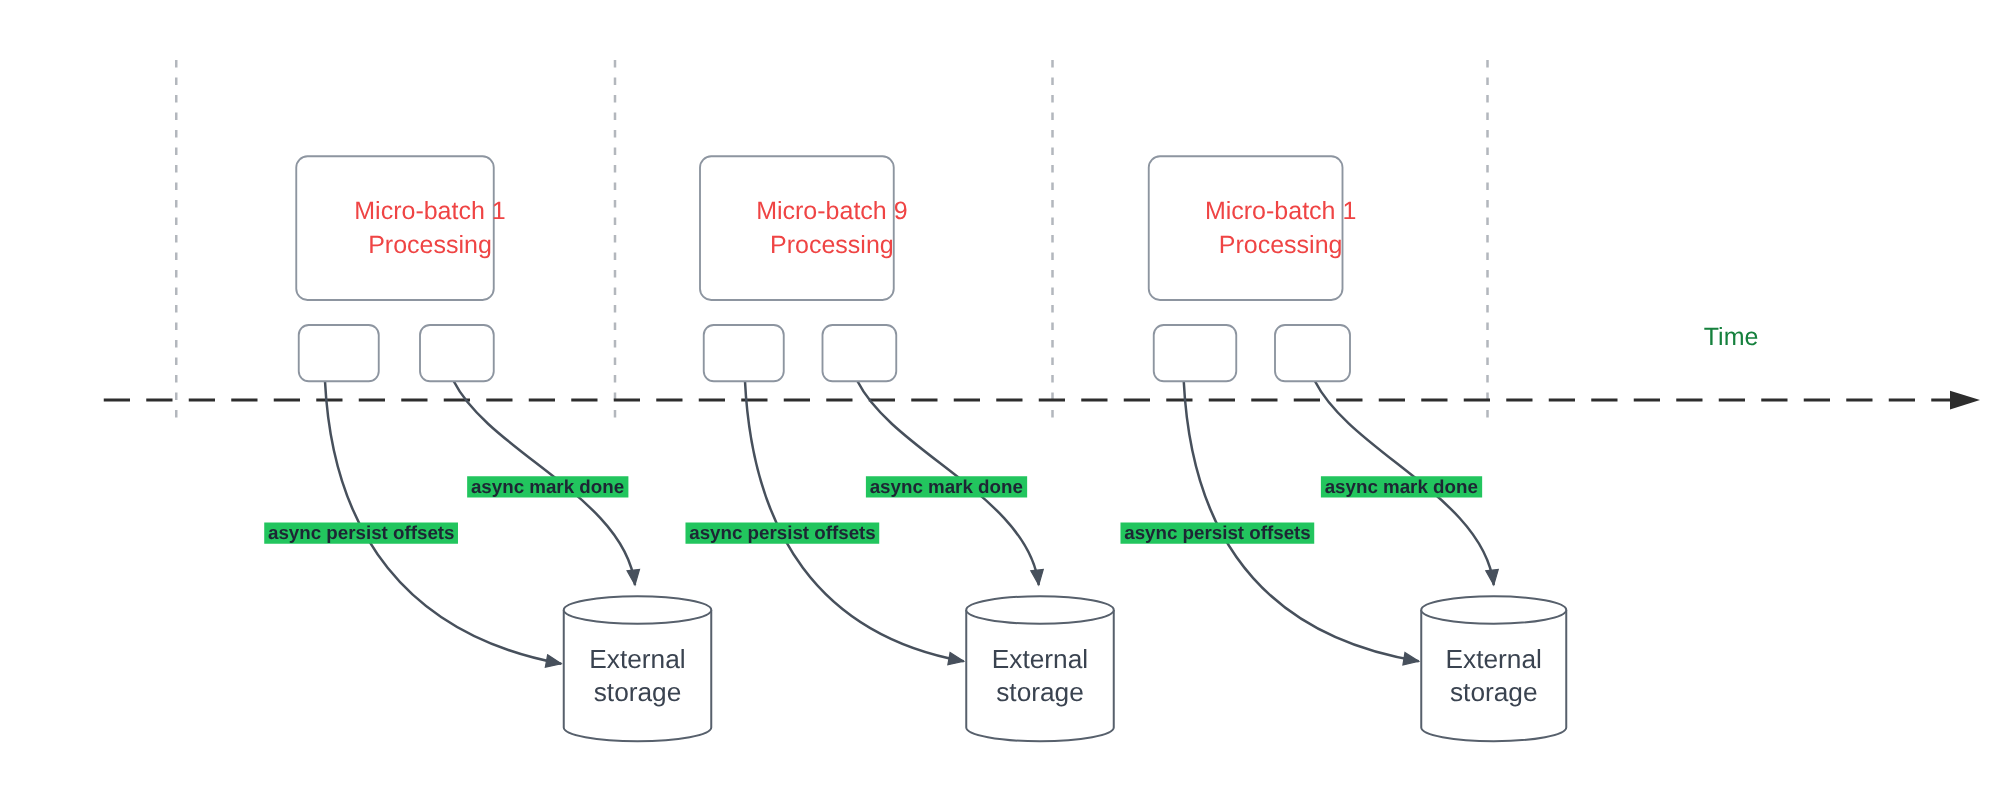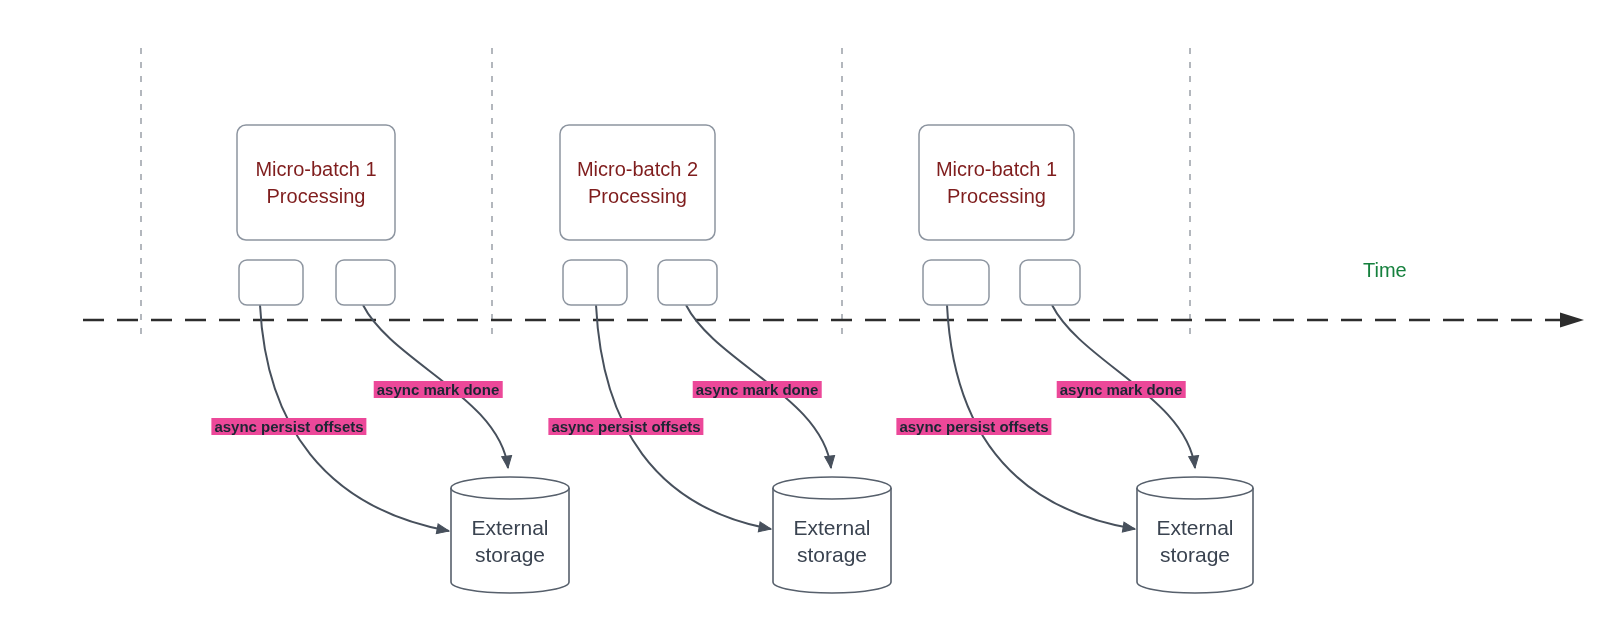--- a/index.html
+++ b/index.html
@@ -8,35 +8,35 @@
     width:1600px;height:642px;
     background:#ffffff;
     font-family:"Liberation Sans", sans-serif;
     overflow:hidden;
   }
   .canvas svg{position:absolute;left:0;top:0;}
   .batch-title{
     position:absolute;
     display:flex;flex-direction:column;align-items:center;justify-content:center;
     text-align:center;
-    font-size:20px;line-height:1.35;color:#7f1d1d;
+    font-size:20px;line-height:1.35;color:#ef4444;margin-left:28px;
   }
   .storage-label{
     position:absolute;
     display:flex;flex-direction:column;align-items:center;justify-content:center;
     text-align:center;
     padding-top:12px;box-sizing:border-box;
     font-size:21px;line-height:1.31;color:#3a4350;
   }
   .async-label{
     position:absolute;
     transform:translateX(-50%);
     white-space:nowrap;
     font-size:15px;font-weight:bold;color:#1d2634;
-    background:#ec4899;
+    background:#22c55e;
     padding:0 3px;
     line-height:17px;
   }
   .time-label{
     position:absolute;
     font-size:20px;color:#15803d;
     white-space:nowrap;
   }
 </style>
 </head>
@@ -91,21 +91,21 @@
       <path d="M1137,488 L1137,582 A58,11 0 0 0 1253,582 L1253,488" fill="#ffffff" stroke="#57606c" stroke-width="1.6"></path>
       <ellipse cx="1195" cy="488" rx="58" ry="11" fill="#ffffff" stroke="#57606c" stroke-width="1.6"></ellipse>
     </g>
   </svg>
 
   <div class="batch-title" style="left:237px;top:125px;width:158px;height:115px;">
     <div>Micro-batch 1</div>
     <div>Processing</div>
   </div>
   <div class="batch-title" style="left:560px;top:125px;width:155px;height:115px;">
-    <div>Micro-batch 2</div>
+    <div>Micro-batch 9</div>
     <div>Processing</div>
   </div>
   <div class="batch-title" style="left:919px;top:125px;width:155px;height:115px;">
     <div>Micro-batch 1</div>
     <div>Processing</div>
   </div>
 
   <div class="async-label" style="left:289px;top:418px;">async persist offsets</div>
   <div class="async-label" style="left:438px;top:381px;">async mark done</div>
   <div class="async-label" style="left:626px;top:418px;">async persist offsets</div>

